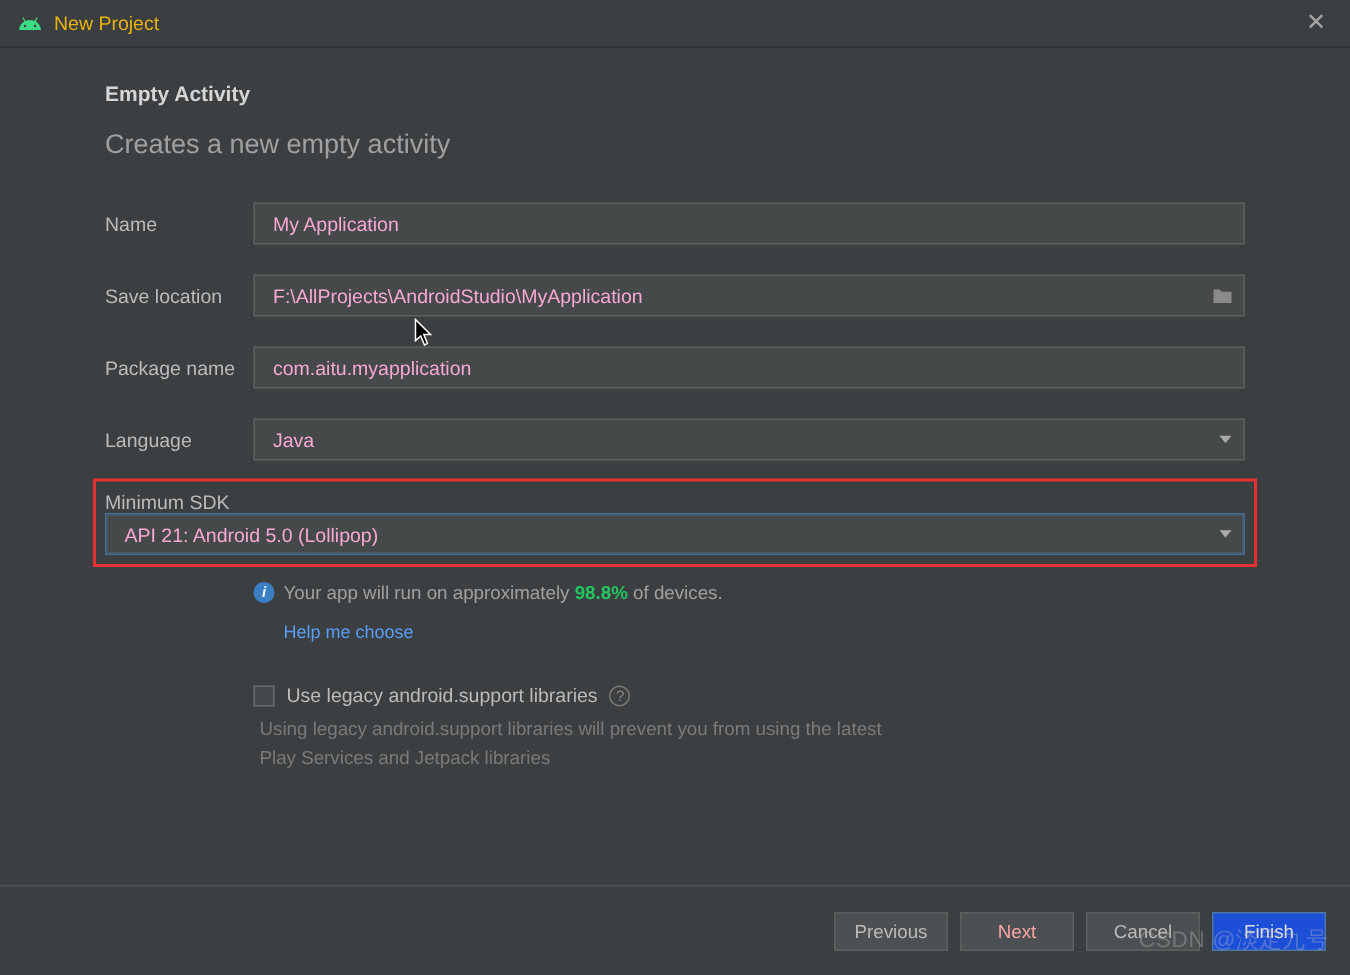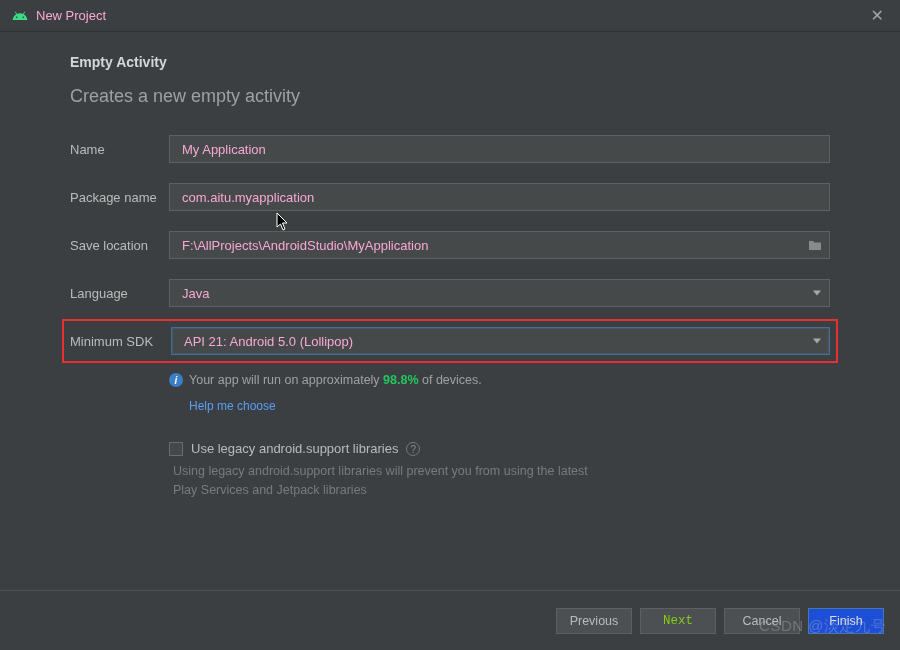--- a/index.html
+++ b/index.html
@@ -9,21 +9,21 @@
       font-family: -apple-system, "Segoe UI", Arial, sans-serif;
       font-size: 13px; color: #bbbbbb;
       overflow: hidden; position: relative;
     }
     .titlebar {
       height: 32px; display: flex; align-items: center;
       padding: 0 12px;
       border-bottom: 1px solid #323232;
     }
     .android-icon { width: 16px; height: 16px; margin-right: 8px; }
-    .window-title { flex: 1; color: #f9a8d4; font-size: 13px; }
+    .window-title { flex: 1; color: #eab308; font-size: 13px; }
     .close-x { color: #a5a5a5; font-size: 16px; line-height: 1; cursor: pointer; padding: 2px 4px; }
 
     .content { padding: 22px 70px 0 70px; }
     .heading { color: #d6d6d6; font-size: 14px; font-weight: 600; margin-bottom: 16px; }
     .description { color: #a0a0a0; font-size: 18px; margin-bottom: 28px; }
 
     .form-row { display: flex; align-items: center; margin-bottom: 20px; }
     .form-label { width: 99px; color: #bbbbbb; font-size: 13px; flex-shrink: 0; }
     .input-wrap { flex: 1; position: relative; }
     .text-input, .select-input {
@@ -44,21 +44,21 @@
     }
     .folder-icon {
       position: absolute; right: 8px; top: 50%; transform: translateY(-50%);
       color: #808080; pointer-events: none;
     }
 
     .highlight-box {
       border: 2px solid #e83030;
       margin: -8px -8px 10px -8px;
       padding: 6px 6px;
-      display: flex; align-items: center;
+      display: flex;  flex-direction: column;
     }
     .highlight-box .form-label { width: 101px; }
     .select-focused { border: 1px solid #466d94; box-shadow: 0 0 0 1px #466d9466 inset; }
 
     .info-block { margin-left: 99px; margin-top: 6px; }
     .info-line { display: flex; align-items: center; gap: 6px; }
     .info-icon {
       width: 14px; height: 14px; border-radius: 50%;
       background: #3b7fc4; display: inline-flex; align-items: center; justify-content: center;
       color: #fff; font-size: 10px; font-weight: bold; font-style: italic; flex-shrink: 0;
@@ -87,21 +87,21 @@
       display: flex; justify-content: flex-end; align-items: center;
       padding: 0 16px; gap: 8px;
     }
     .btn {
       min-width: 76px; height: 26px;
       background: #4c5052; border: 1px solid #5e6060;
       color: #bbbbbb; font-size: 12.5px;
       display: inline-flex; align-items: center; justify-content: center;
       cursor: pointer;
     }
-    .btn.disabled { color: #84cc16; cursor: default; font-family: Liberation Mono, monospace; }
+    .btn.disabled { color: #fca5a5; cursor: default; }
     .btn.primary { background: #1d4ed8; border-color: #4a78a6; color: #dcdcdc; }
 
     .watermark {
       position: absolute; right: 14px; bottom: 14px;
       color: rgba(200,200,200,0.32); font-size: 15px; pointer-events: none;
       letter-spacing: 0.5px;
     }
     .cursor-ptr {
       position: absolute; left: 276px; top: 212px; pointer-events: none;
     }
@@ -122,33 +122,33 @@
   <div class="description">Creates a new empty activity</div>
 
   <div class="form-row">
     <div class="form-label">Name</div>
     <div class="input-wrap">
       <input class="text-input" value="My Application" style="">
     </div>
   </div>
 
   <div class="form-row">
-    <div class="form-label">Package name</div>
-    <div class="input-wrap">
-      <input class="text-input" value="com.aitu.myapplication" style="">
-    </div>
-  </div>
-
-  <div class="form-row">
     <div class="form-label">Save location</div>
     <div class="input-wrap">
       <input class="text-input" style="padding-right: 28px;" value="F:\AllProjects\AndroidStudio\MyApplication">
       <svg class="folder-icon" width="14" height="12" viewBox="0 0 14 12">
           <path fill="#8a8a8a" d="M1 2h4l1.5 1.5H13V11H1z"></path>
         </svg>
+    </div>
+  </div>
+
+  <div class="form-row">
+    <div class="form-label">Package name</div>
+    <div class="input-wrap">
+      <input class="text-input" value="com.aitu.myapplication" style="">
     </div>
   </div>
 
   <div class="form-row">
     <div class="form-label">Language</div>
     <div class="input-wrap">
       <button class="select-input">Java</button>
       <span class="caret"></span>
     </div>
   </div>

